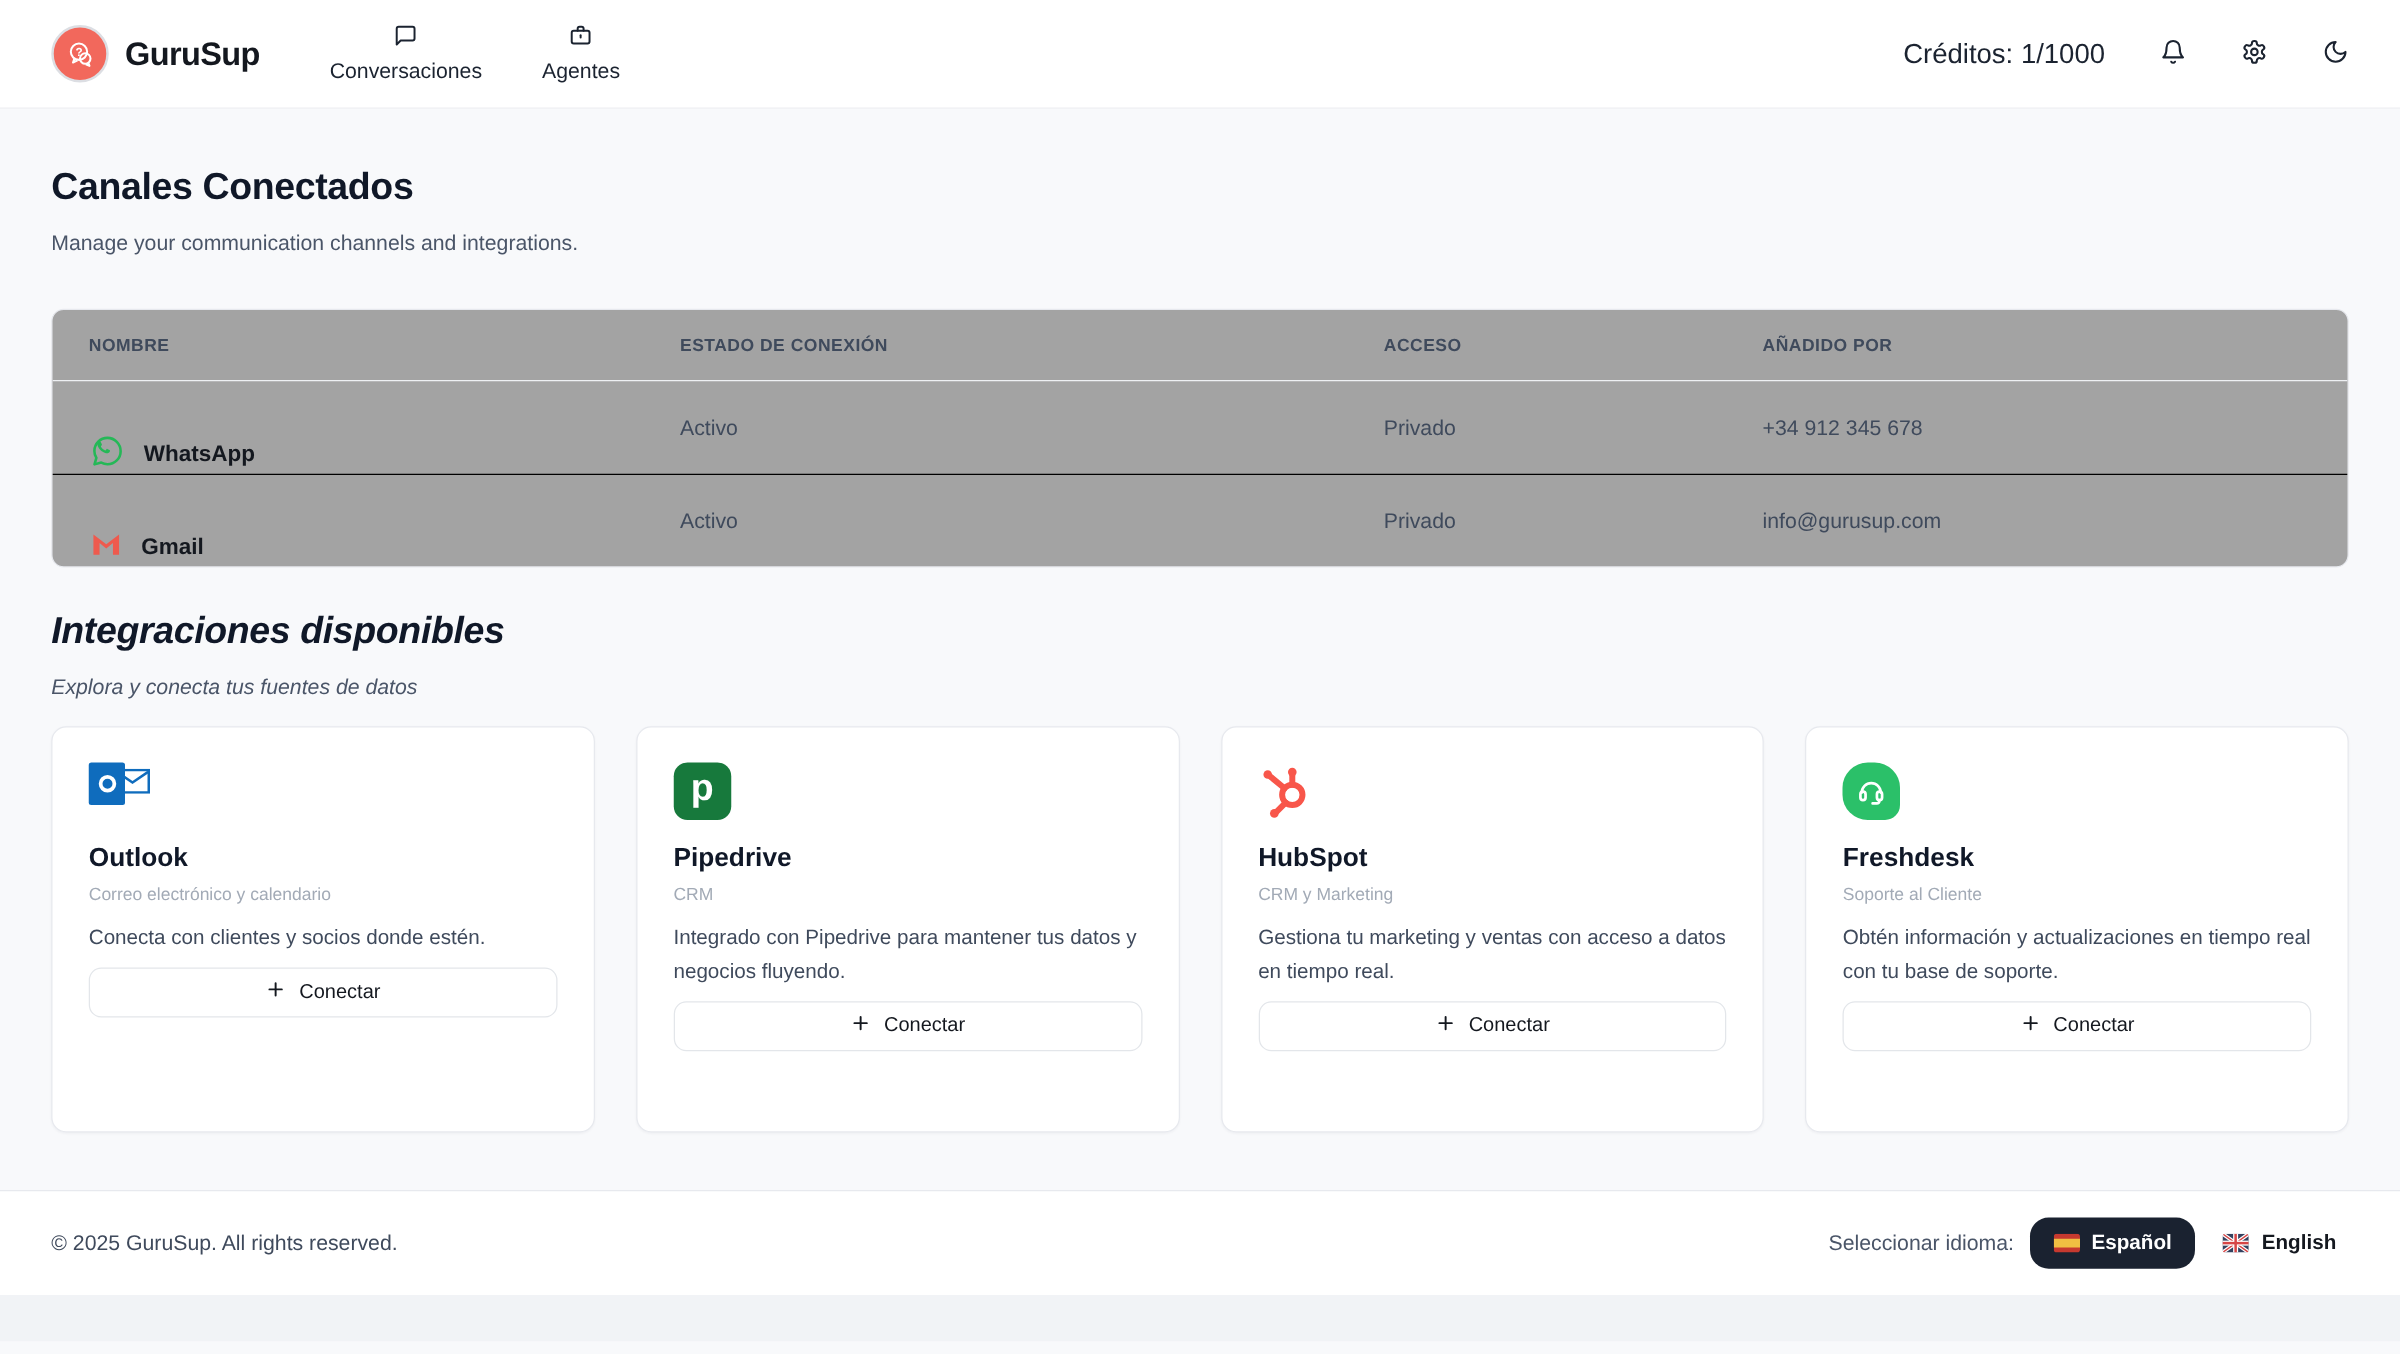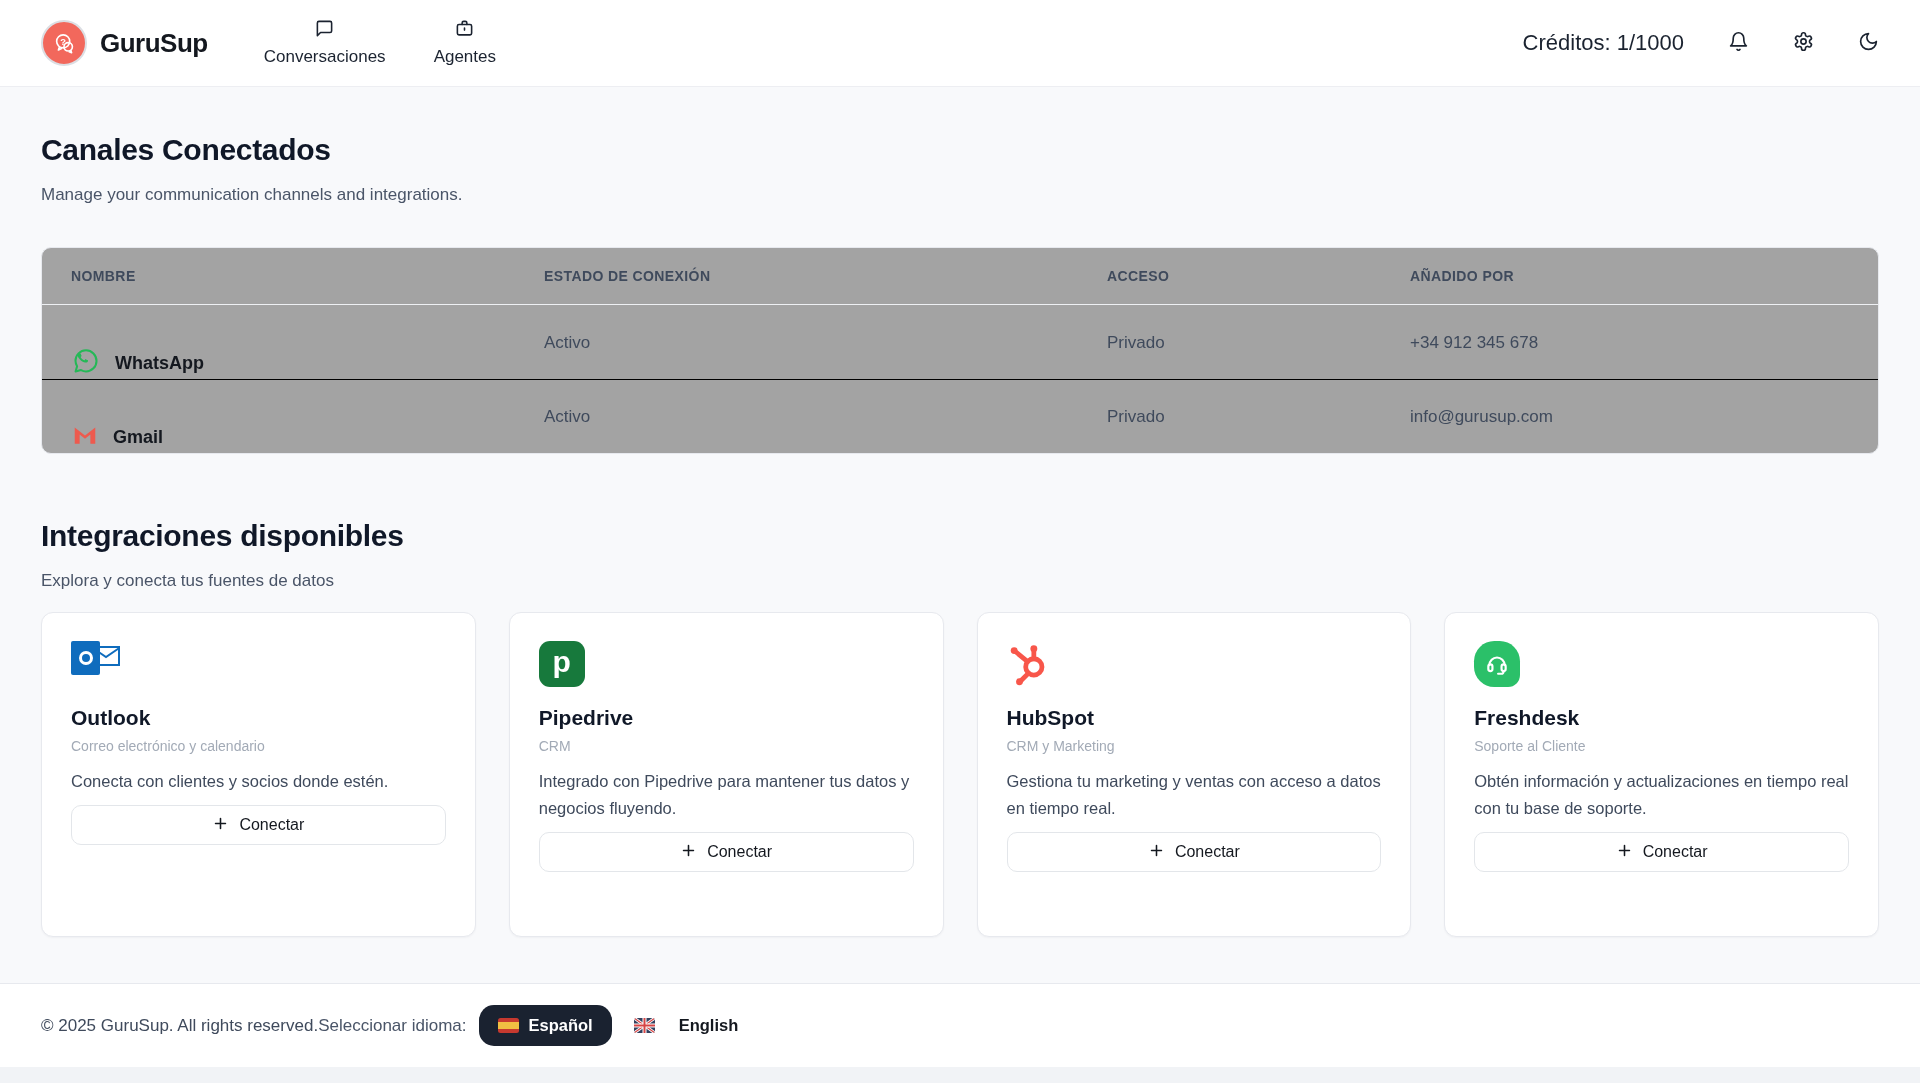--- a/index.html
+++ b/index.html
@@ -35,21 +35,21 @@
   
   .table-card { margin-top:42px; background:#a3a3a3; border:1px solid #e7e9ee; border-radius:10px; overflow:hidden; }
   .t-row { display:grid; grid-template-columns:473px 563px 303px 1fr; padding:0 29px; align-items:center; }
   .t-head { height:57px; border-bottom:1px solid #eef0f3; }
   .t-head .t-cell { font-size:14px; font-weight:700; letter-spacing:.4px; color:#3f4a5c; text-transform:uppercase; }
   .t-body-row { height:74px; font-size:17px; color:#3f4a5c; }
   .t-body-row + .t-body-row { border-top:1px solid #000000; }
   .chan { display:flex; align-items:center; gap:14px;margin-top:41px; }
   .chan-name { font-size:18px; font-weight:600; color:#14181f; }
   
-  .h2-block { margin-top:64px; }
+  .h2-block { margin-top:33px;font-style:italic; }
   .cards { margin-top:21px; display:grid; grid-template-columns:repeat(4,1fr); gap:33px; }
   .card {
     background:#fff; border:1px solid #e7e9ee; border-radius:12px;
     padding:28px 29px; height:325px; box-shadow:0 1px 2px rgba(16,24,40,.04);
   }
   .card-icon { height:46px; display:flex; align-items:flex-start; }
   .card-title { margin-top:19px; font-size:21px; font-weight:700; color:#101828; }
   .card-cat { margin-top:8px; font-size:14px; color:#a2aab6; }
   .card-desc { margin-top:14px; font-size:16.5px; line-height:27px; color:#3f4a5c; }
   .connect-btn {
@@ -71,33 +71,33 @@
     font-size:30px; font-weight:800; display:flex; align-items:center; justify-content:center;
     padding-bottom:5px;
   }
   .fd-logo {
     width:46px; height:46px; background:#2bc069; border-radius:44% 44% 26% 44%;
     display:flex; align-items:center; justify-content:center;
   }
   
   .footer {
     background:#fff; border-top:1px solid #e7e9ee; height:84px;
-    display:flex; align-items:center; padding:0 41px;
+    display:flex; align-items:center; justify-content:space-between; padding:0 41px;
   }
   .copyright { font-size:17px; color:#3f4a5c; }
   .lang-zone { display:flex; align-items:center; }
   .lang-label { font-size:17px; color:#4a5568; margin-right:13px; }
   .lang-pill {
     height:41px; background:#1a2230; border:none; border-radius:15px; cursor:pointer;
     display:flex; align-items:center; gap:9px; padding:0 19px;
     font-family:inherit; font-size:16.5px; font-weight:600; color:#fff;
   }
   .lang-plain {
     height:41px; background:none; border:none; cursor:pointer; margin-left:12px;
-    display:flex; align-items:center; gap:24px; padding:0 10px;
+    display:flex; align-items:center; gap:10px; padding:0 10px;
     font-family:inherit; font-size:16.5px; font-weight:600; color:#14181f;
   }
   .flag svg { display:block; }
   .bottom-strip { height:37px; background:#f1f3f6; }
 </style>
 </head>
 <body>
 
 <header class="navbar">
   <div class="brand">

